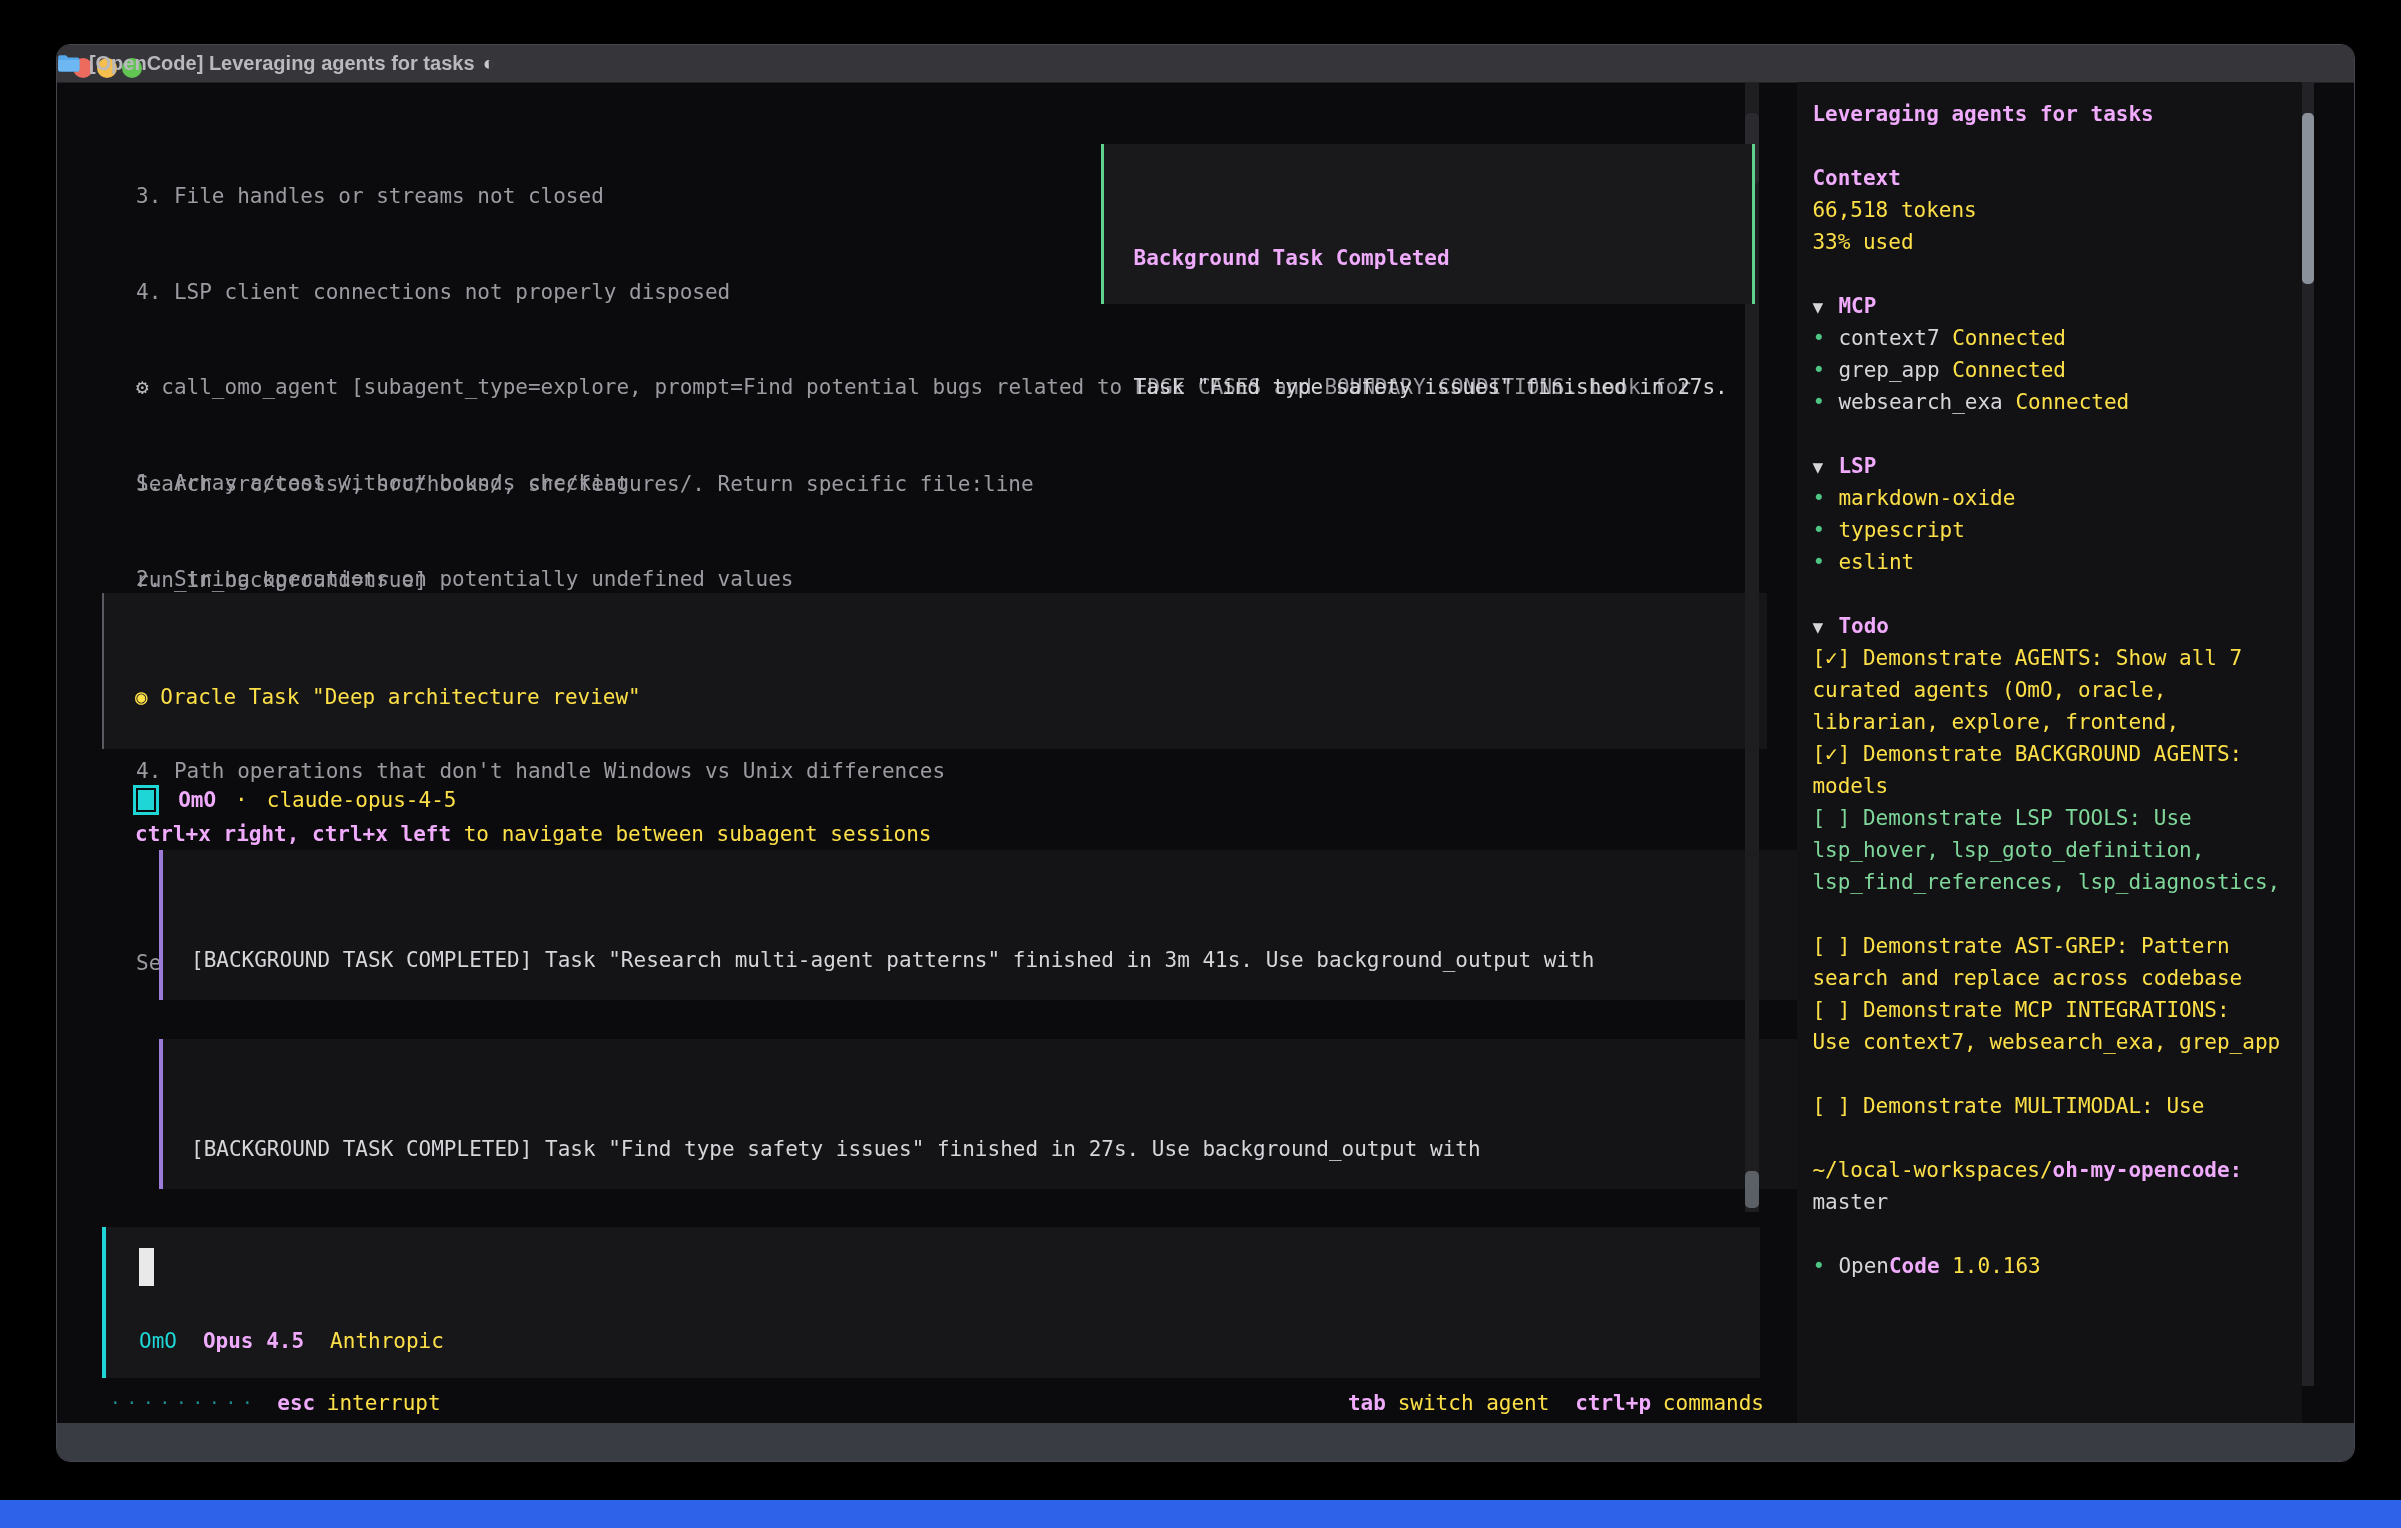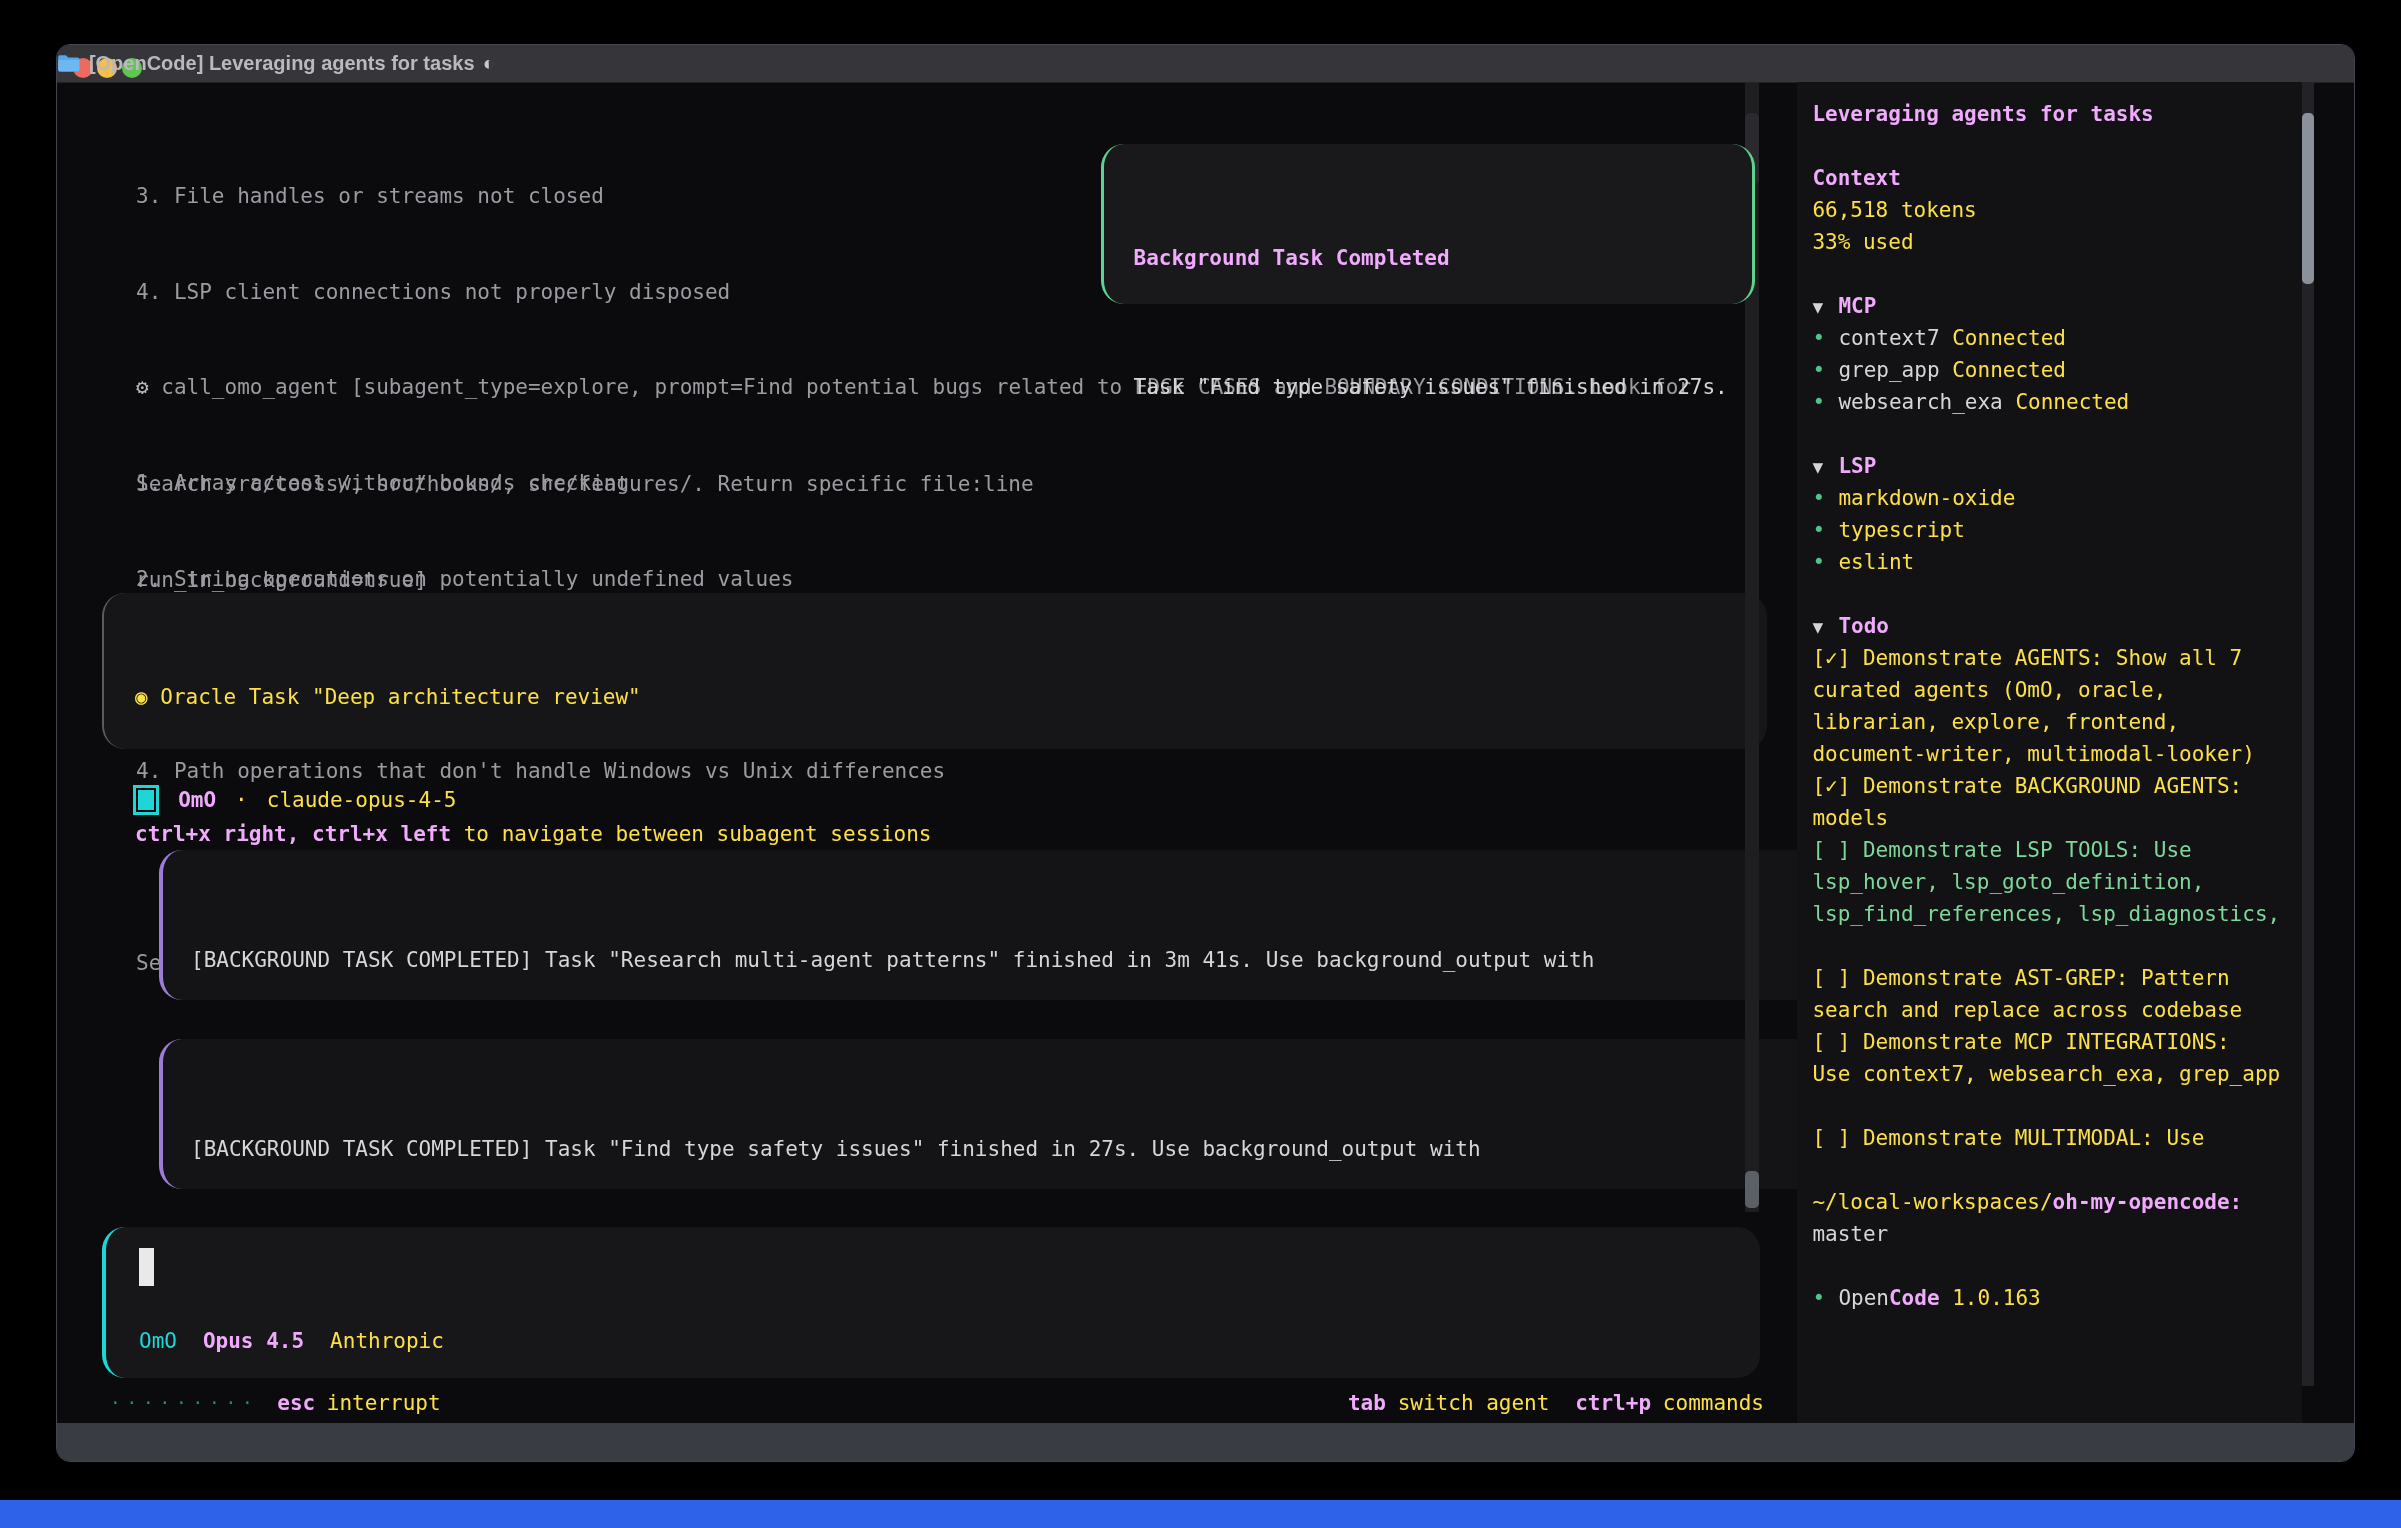--- a/index.html
+++ b/index.html
@@ -19,21 +19,21 @@
   #titlebar{position:absolute;left:0;top:0;width:100%;height:37px;background:#36363a;
     border-radius:13px 13px 0 0;border-bottom:0.6px solid #222226;}
   .tl{position:absolute;top:13px;width:20px;height:20px;border-radius:50%;}
   #title-center{position:absolute;left:0;top:0;width:100%;height:37px;display:flex;align-items:center;gap:8.3px;
     font-family:"Liberation Sans",sans-serif;font-weight:bold;font-size:20px;color:#b9b9be;}
   #bottom-chrome{position:absolute;left:0;bottom:0;width:100%;height:38px;background:#393c43;border-radius:0 0 13px 13px;}
 
   
   .termline{position:relative;height:32px;}
   #toolcall .termline,#scrollback .termline{color:#9b9ba1;}
-  .box{position:absolute;box-sizing:border-box;border-radius:23px;}
+  .box{position:absolute;box-sizing:border-box;}
   #oracle-box{left:102px;top:593px;width:1665px;height:156px;background:#161619;border-left:2.4px solid #5a5a60;padding:23.6px 0 0 31px;}
   .taskblock{left:102px;width:1665px;height:150px;background:#141417;border-left:4.7px solid #9d7bd8;padding:29.5px 0 0 28px;}
   #toast{left:1100px;top:144px;width:654px;height:160px;background:#19191c;
     border-left:3.5px solid #5fd38d;border-right:3.5px solid #5fd38d;padding:34px 0 0 29.5px;z-index:5;}
   #input-box{left:102px;top:1227px;width:1658px;height:151px;background:#17171a;border-left:4.7px solid #1fd6d6;}
   .badge{display:inline-block;background:#9d7bd8;color:#15151a;font-weight:bold;padding:0 9.5px;margin-left:10.6px;}
 
   
   .sb-track{position:absolute;background:#1e1e21;}
   .sb-thumb{position:absolute;border-radius:4.7px;}
@@ -160,21 +160,20 @@
       <div class="line"><span class="marker">▼</span><span class="bwhite">LSP</span></div>
       <div class="line"><span class="bullet">•</span><span class="gray">markdown-oxide</span></div>
       <div class="line"><span class="bullet">•</span><span class="gray">typescript</span></div>
       <div class="line"><span class="bullet">•</span><span class="gray">eslint</span></div>
       <div class="blank"></div>
 
       <div class="line"><span class="marker">▼</span><span class="bwhite">Todo</span></div>
       <div class="line gray">[✓] Demonstrate AGENTS: Show all 7</div>
       <div class="line gray">curated agents (OmO, oracle,</div>
       <div class="line gray">librarian, explore, frontend,</div>
-      <div class="line gray">document-writer, multimodal-looker)</div>
       <div class="line gray">[✓] Demonstrate BACKGROUND AGENTS:</div>
       <div class="line gray">models</div>
       <div class="line green">[ ] Demonstrate LSP TOOLS: Use</div>
       <div class="line green">lsp_hover, lsp_goto_definition,</div>
       <div class="line green">lsp_find_references, lsp_diagnostics,</div>
       <div class="blank"></div>
       <div class="line gray">[ ] Demonstrate AST-GREP: Pattern</div>
       <div class="line gray">search and replace across codebase</div>
       <div class="line gray">[ ] Demonstrate MCP INTEGRATIONS:</div>
       <div class="line gray">Use context7, websearch_exa, grep_app</div>

